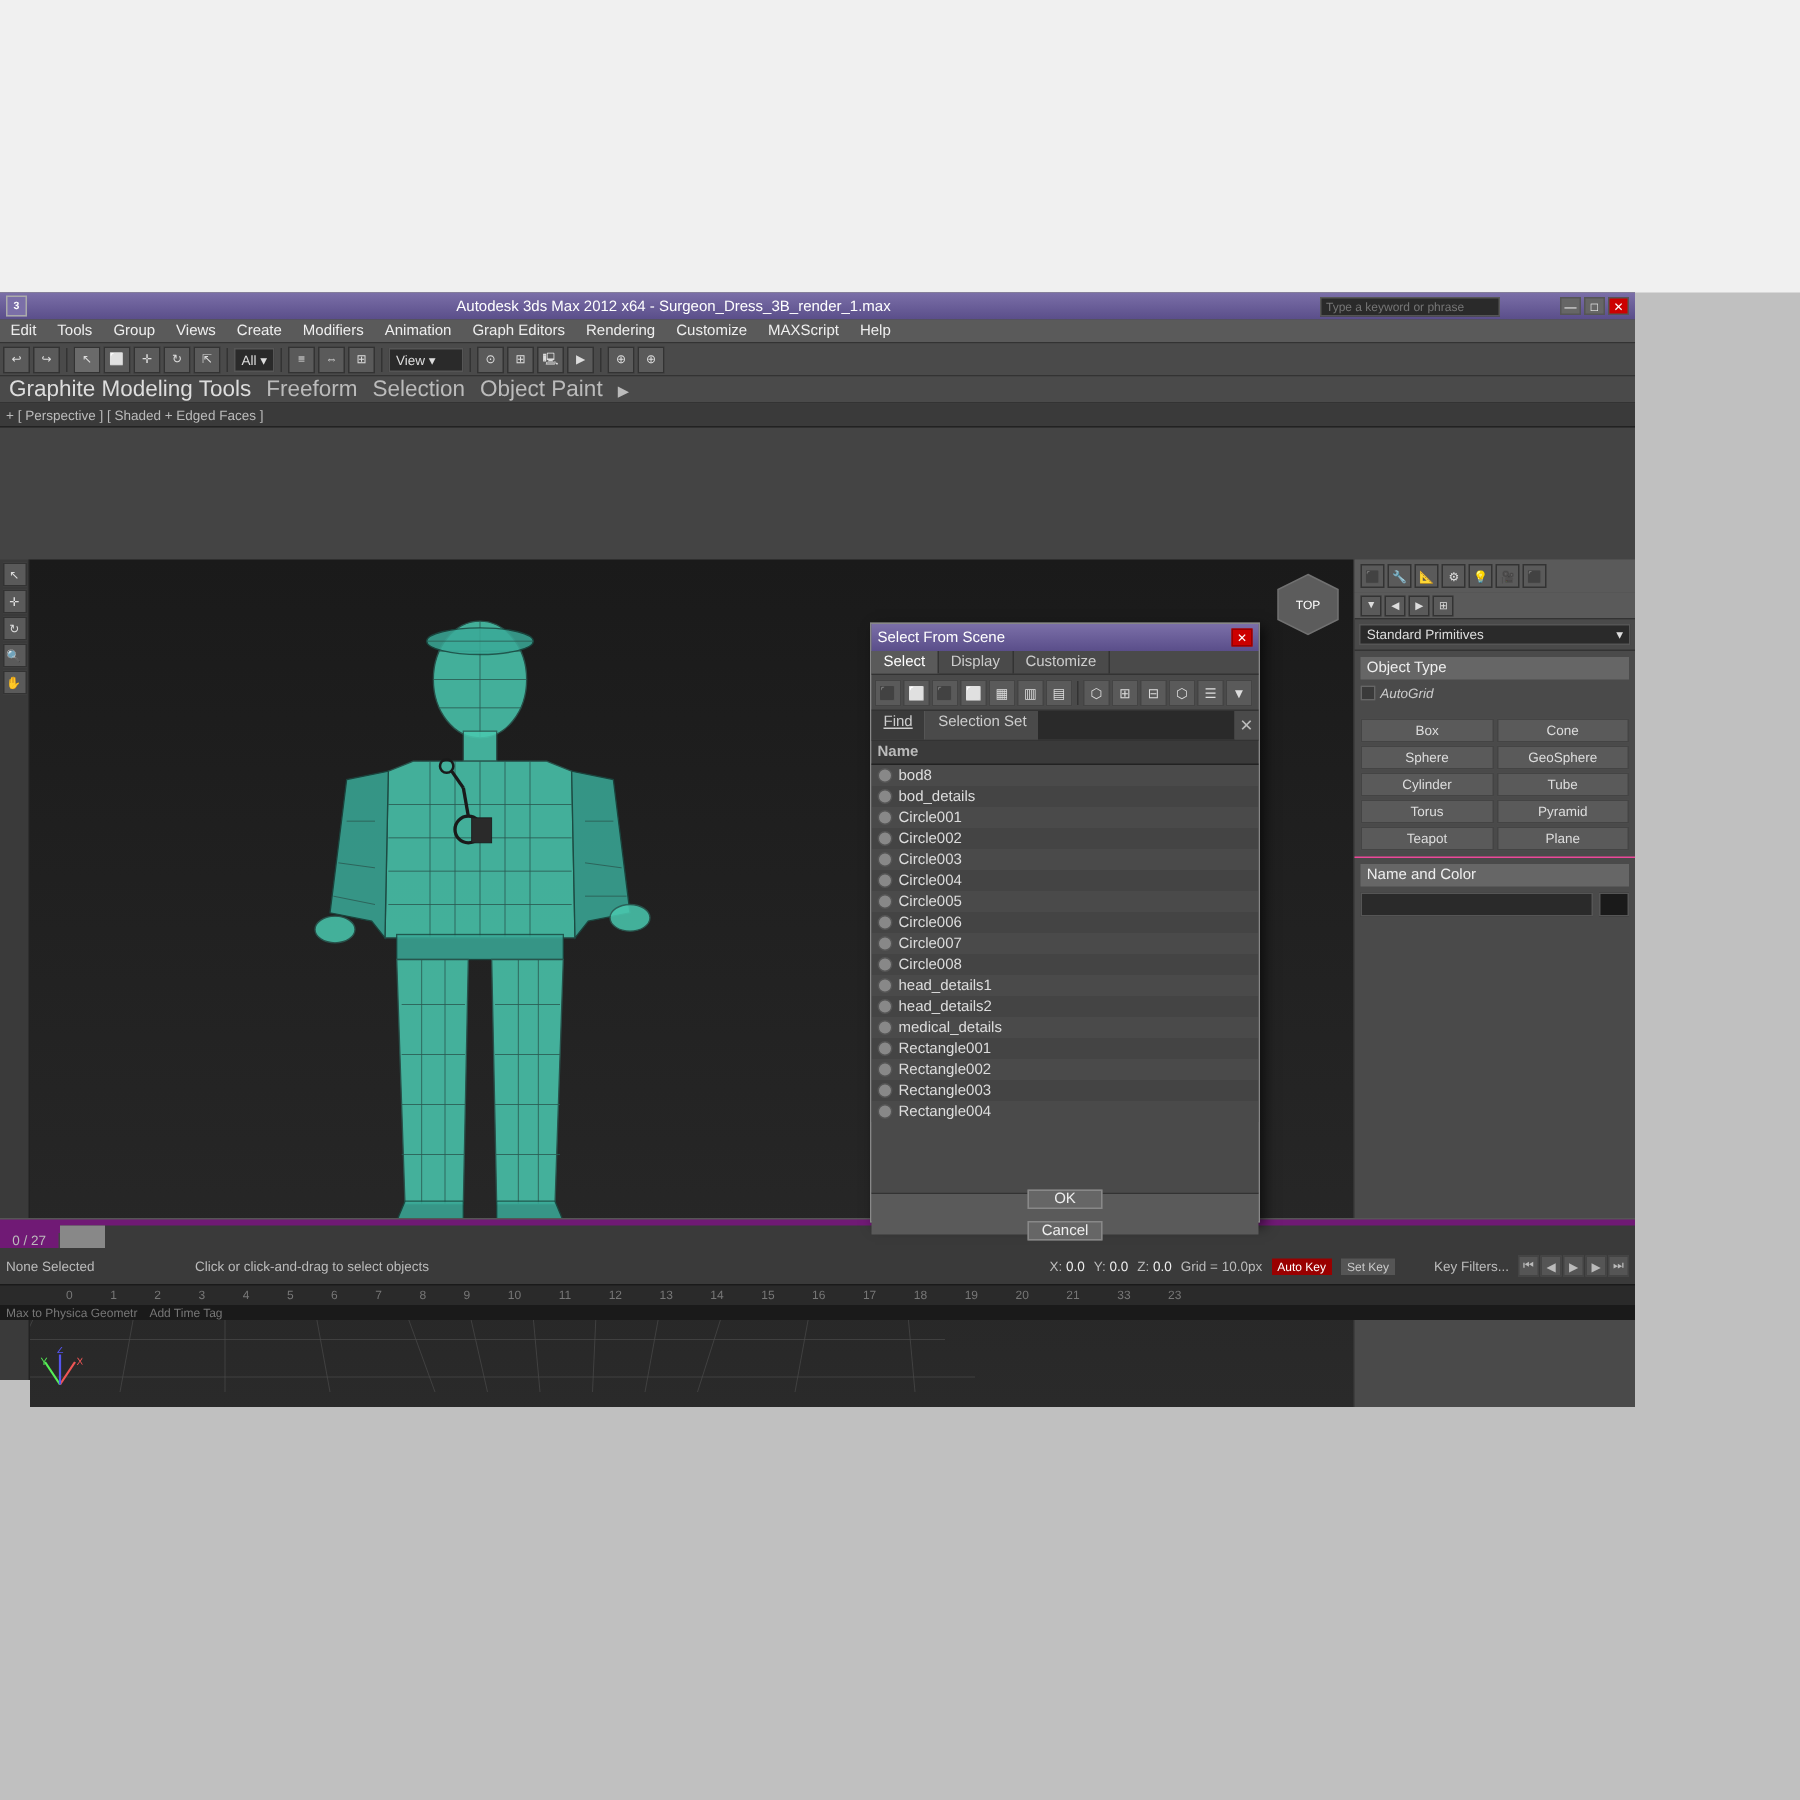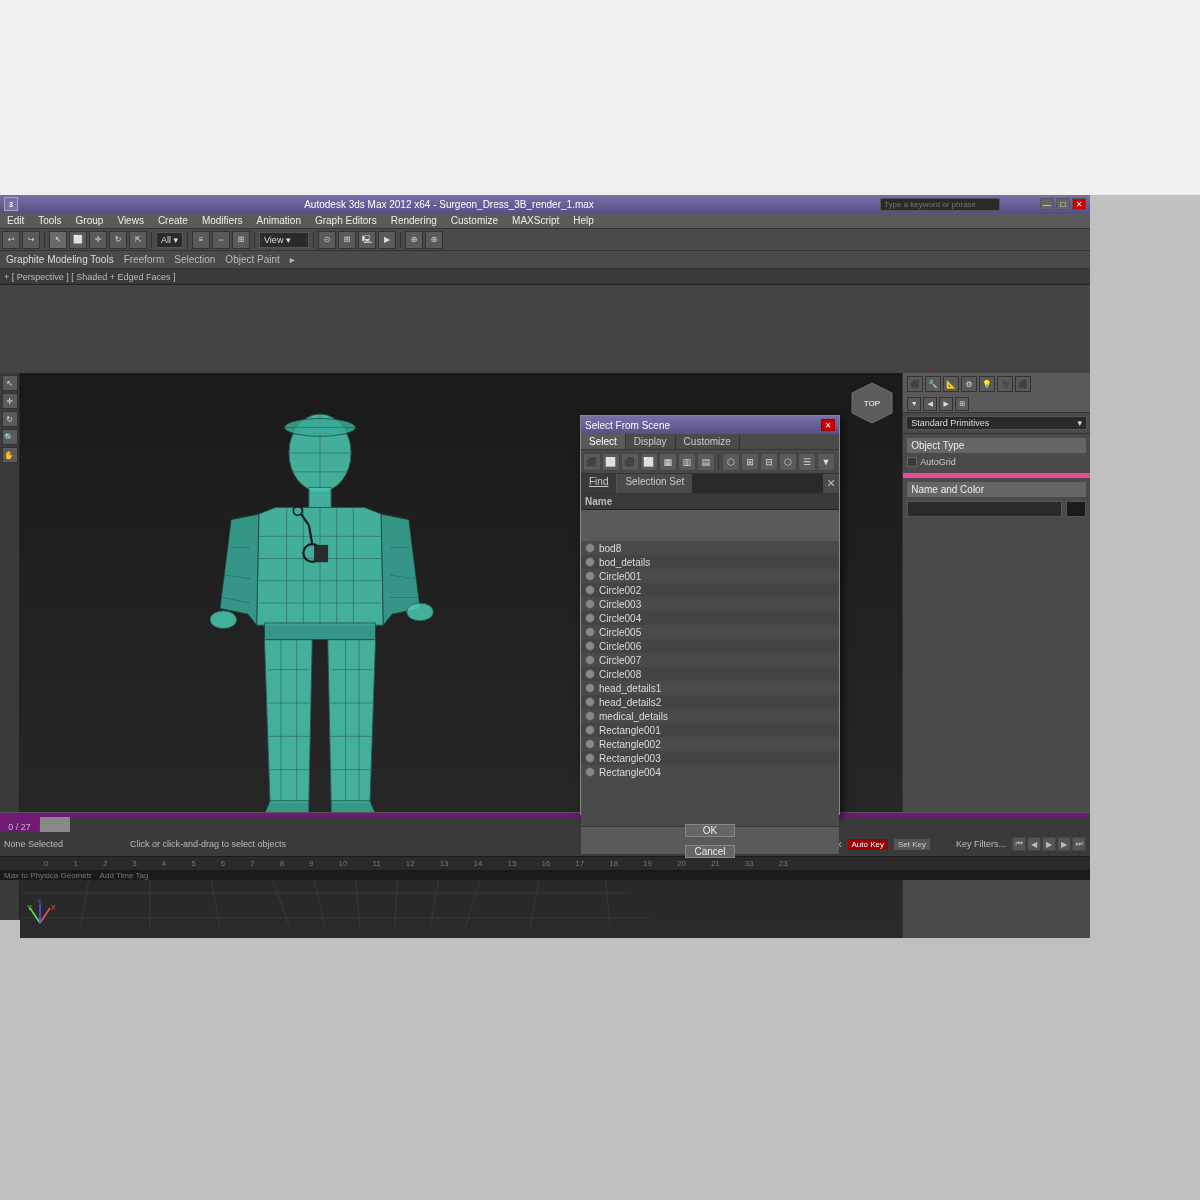--- a/index.html
+++ b/index.html
@@ -90,21 +90,21 @@
     
     .toolbar2 {
       height: 18px;
       background: #4a4a4a;
       display: flex;
       align-items: center;
       padding: 0 2px;
       gap: 2px;
       border-bottom: 1px solid #333;
       color: #ddd;
-      font-size: 10px;
+      font-size: 15px;
     }
 
     
     .viewport-tabs {
       height: 16px;
       background: #3a3a3a;
       display: flex;
       align-items: center;
       padding: 0 4px;
       gap: 4px;
@@ -139,21 +139,21 @@
       height: 22px;
       background: #5a5a5a;
       display: flex;
       align-items: center;
       padding: 0 4px;
       gap: 2px;
     }
 
     .panel-section {
       padding: 4px;
-      border-bottom: 5px solid #ec4899;
+      border-bottom: 1px solid #ec4899;
     }
     .panel-section-title {
       background: #666;
       color: #eee;
       font-size: 10px;
       padding: 2px 4px;
       margin-bottom: 4px;
     }
     .object-type-grid {
       display: grid;
@@ -168,21 +168,22 @@
       padding: 2px 4px;
       cursor: pointer;
       text-align: center;
     }
     .autogrid-check {
       display: flex;
       align-items: center;
       gap: 3px;
       color: #ccc;
       font-size: 9px;
-      margin-bottom: 2px;
+      margin-bottom: 12px;
+      font-style: italic;
     }
     .checkbox {
       width: 10px; height: 10px;
       background: #3a3a3a;
       border: 1px solid #666;
     }
 
     .name-color-section {
       padding: 4px;
     }
@@ -310,21 +311,20 @@
       padding: 0 4px;
       color: #bbb;
       font-size: 10px;
       font-weight: bold;
       border-bottom: 1px solid #222;
     }
     .dialog-list {
       height: 285px;
       overflow-y: auto;
       background: #4a4a4a;
-      margin-top: 31px;
     }
     .dialog-list::-webkit-scrollbar { width: 8px; }
     .dialog-list::-webkit-scrollbar-track { background: #333; }
     .dialog-list::-webkit-scrollbar-thumb { background: #666; }
     .list-item {
       display: flex;
       align-items: center;
       height: 14px;
       padding: 0 4px;
       gap: 4px;
@@ -609,20 +609,32 @@
           <span>Standard Primitives</span>
           <span>▾</span>
         </div>
       </div>
 
       <div class="panel-section">
         <div class="panel-section-title">Object Type</div>
         <div class="autogrid-check">
           <div class="checkbox"></div>
           <span>AutoGrid</span>
+        </div>
+        <div class="object-type-grid">
+          <div class="obj-btn">Box</div>
+          <div class="obj-btn">Cone</div>
+          <div class="obj-btn">Sphere</div>
+          <div class="obj-btn">GeoSphere</div>
+          <div class="obj-btn">Cylinder</div>
+          <div class="obj-btn">Tube</div>
+          <div class="obj-btn">Torus</div>
+          <div class="obj-btn">Pyramid</div>
+          <div class="obj-btn">Teapot</div>
+          <div class="obj-btn">Plane</div>
         </div>
       </div>
 
       <div class="name-color-section">
         <div class="name-color-title">Name and Color</div>
         <div class="name-color-row">
           <input class="name-input" type="text" value="" style="">
           <div class="color-swatch"></div>
         </div>
       </div>

